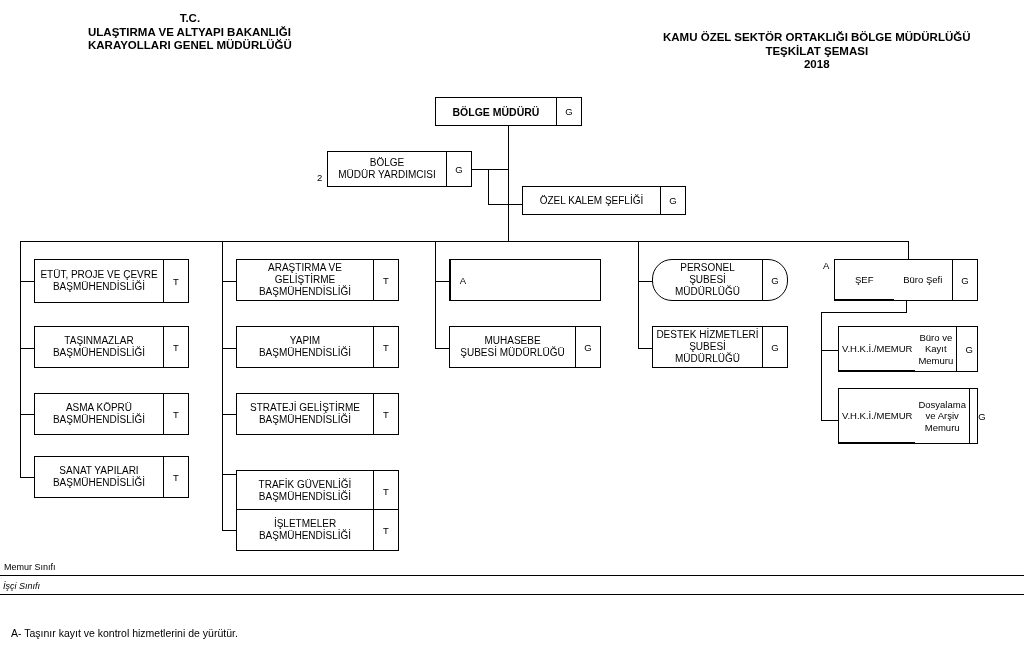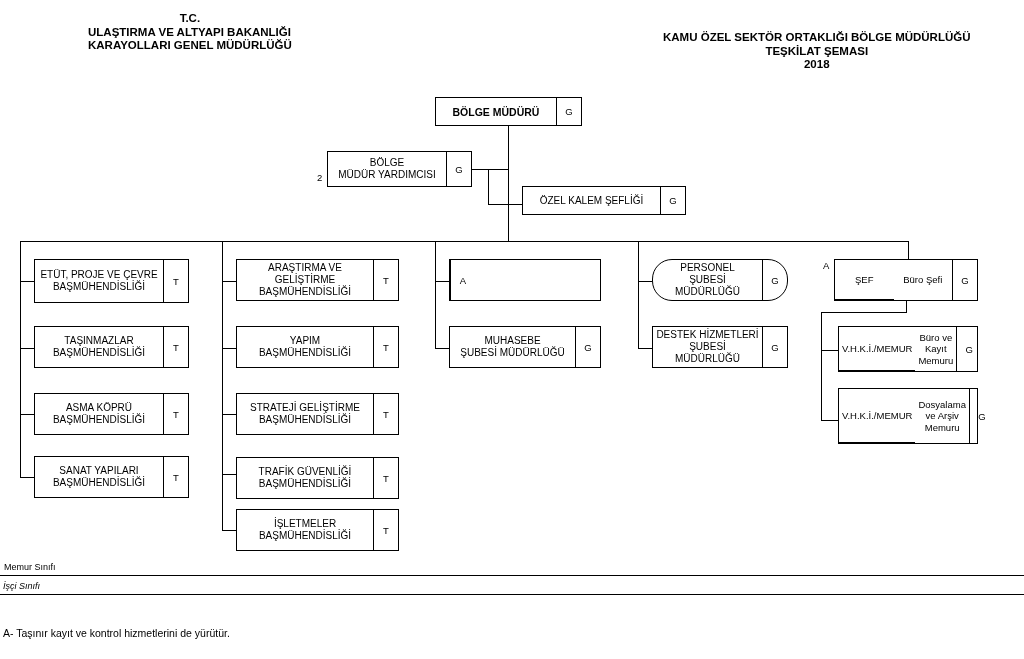--- a/index.html
+++ b/index.html
@@ -165,21 +165,21 @@
   <div class="box" style="left:236px;top:393px;width:163px;height:42px;">
     <div class="main">
       <div>
         <div>STRATEJİ GELİŞTİRME</div>
         <div>BAŞMÜHENDİSLİĞİ</div>
       </div>
     </div>
     <div class="code">T</div>
   </div>
 
-  <div class="box" style="left:236px;top:457px;width:163px;height:42px;">
+  <div class="box" style="left:236px;top:470px;width:163px;height:42px;">
     <div class="main">
       <div>
         <div>TRAFİK GÜVENLİĞİ</div>
         <div>BAŞMÜHENDİSLİĞİ</div>
       </div>
     </div>
     <div class="code">T</div>
   </div>
 
   <div class="box" style="left:236px;top:509px;width:163px;height:42px;justify-content:space-between;">
@@ -266,15 +266,15 @@
       <div class="row">Dosyalama ve Arşiv Memuru</div>
     </div>
     <div class="code">G</div>
   </div>
 
   <div class="legend-txt" style="left:4px;top:562px;">Memur Sınıfı</div>
   <div class="rule" style="top:575px;"></div>
   <div class="legend-txt" style="left:3px;top:581px;font-style:italic;">İşçi Sınıfı</div>
   <div class="rule" style="top:594px;"></div>
 
-  <div class="note" style="left:3px;top:627px;">A- Taşınır kayıt ve kontrol hizmetlerini de yürütür.</div>
+  <div class="note" style="left:11px;top:627px;">A- Taşınır kayıt ve kontrol hizmetlerini de yürütür.</div>
 
 </div>
 
 </body></html>

